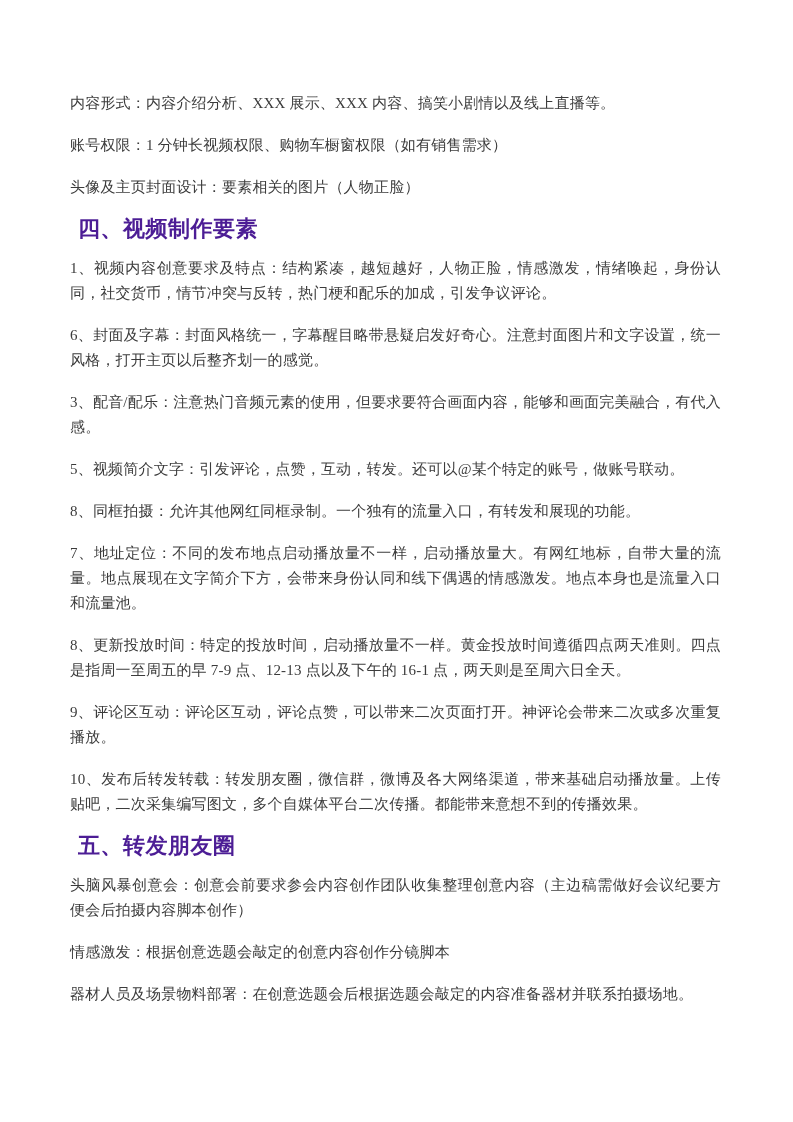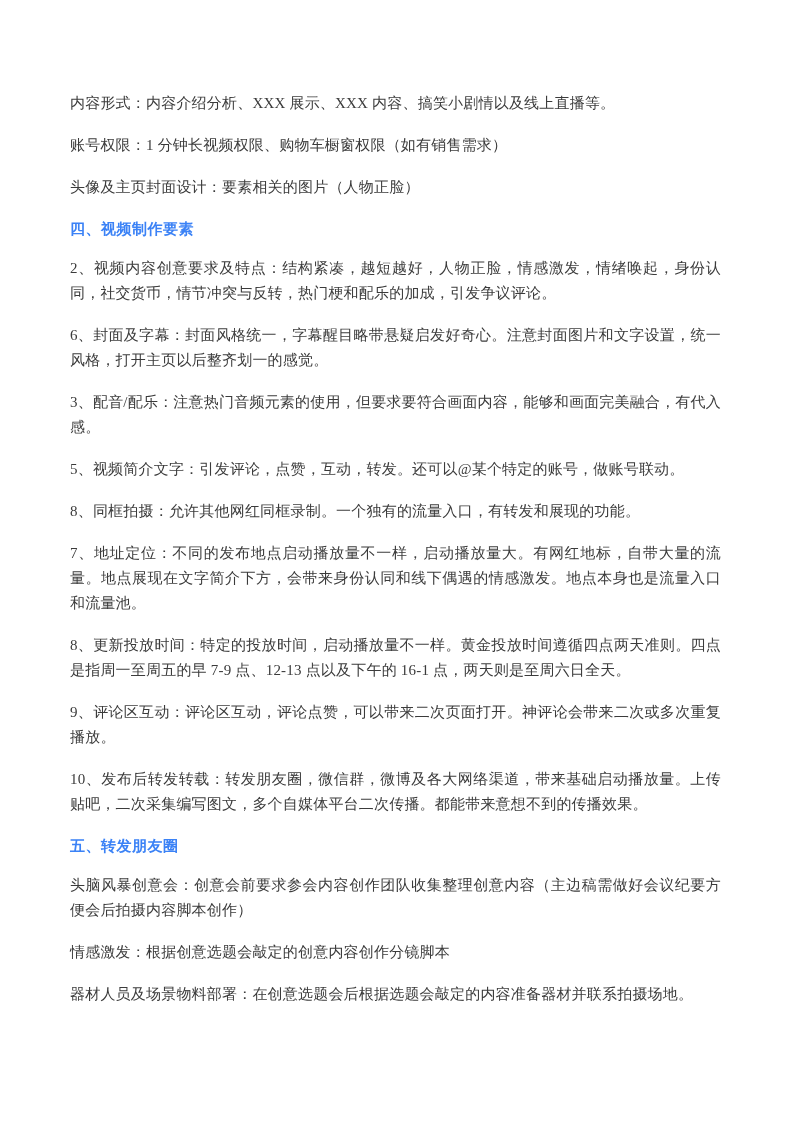--- a/index.html
+++ b/index.html
@@ -22,39 +22,39 @@
   }
   .para {
     margin: 0 0 17px 0;
     line-height: 25px;
     text-align: justify;
     letter-spacing: 0.2px;
   }
   .heading {
     font-family: "Liberation Sans", "DejaVu Sans", sans-serif;
     font-weight: bold;
-    color: #3b82f6;
-    font-size: 15px;
+    color: #4c1d95;
+    font-size: 22px;
     line-height: 24px;
-    margin: 2px 0 15px 0;
+    margin: 2px 0 15px 8px;
     letter-spacing: 0.5px;
   }
 </style>
 </head>
 <body>
 
 <div class="page">
 
   <p class="para">内容形式：内容介绍分析、XXX 展示、XXX 内容、搞笑小剧情以及线上直播等。</p>
   <p class="para">账号权限：1 分钟长视频权限、购物车橱窗权限（如有销售需求）</p>
   <p class="para">头像及主页封面设计：要素相关的图片（人物正脸）</p>
 
   <h2 class="heading">四、视频制作要素</h2>
 
-  <p class="para">2、视频内容创意要求及特点：结构紧凑，越短越好，人物正脸，情感激发，情绪唤起，身份认同，社交货币，情节冲突与反转，热门梗和配乐的加成，引发争议评论。</p>
+  <p class="para">1、视频内容创意要求及特点：结构紧凑，越短越好，人物正脸，情感激发，情绪唤起，身份认同，社交货币，情节冲突与反转，热门梗和配乐的加成，引发争议评论。</p>
   <p class="para">6、封面及字幕：封面风格统一，字幕醒目略带悬疑启发好奇心。注意封面图片和文字设置，统一风格，打开主页以后整齐划一的感觉。</p>
   <p class="para">3、配音/配乐：注意热门音频元素的使用，但要求要符合画面内容，能够和画面完美融合，有代入感。</p>
   <p class="para">5、视频简介文字：引发评论，点赞，互动，转发。还可以@某个特定的账号，做账号联动。</p>
   <p class="para">8、同框拍摄：允许其他网红同框录制。一个独有的流量入口，有转发和展现的功能。</p>
   <p class="para">7、地址定位：不同的发布地点启动播放量不一样，启动播放量大。有网红地标，自带大量的流量。地点展现在文字简介下方，会带来身份认同和线下偶遇的情感激发。地点本身也是流量入口和流量池。</p>
   <p class="para">8、更新投放时间：特定的投放时间，启动播放量不一样。黄金投放时间遵循四点两天准则。四点是指周一至周五的早 7-9 点、12-13 点以及下午的 16-1 点，两天则是至周六日全天。</p>
   <p class="para">9、评论区互动：评论区互动，评论点赞，可以带来二次页面打开。神评论会带来二次或多次重复播放。</p>
   <p class="para">10、发布后转发转载：转发朋友圈，微信群，微博及各大网络渠道，带来基础启动播放量。上传贴吧，二次采集编写图文，多个自媒体平台二次传播。都能带来意想不到的传播效果。</p>
 
   <h2 class="heading">五、转发朋友圈</h2>

